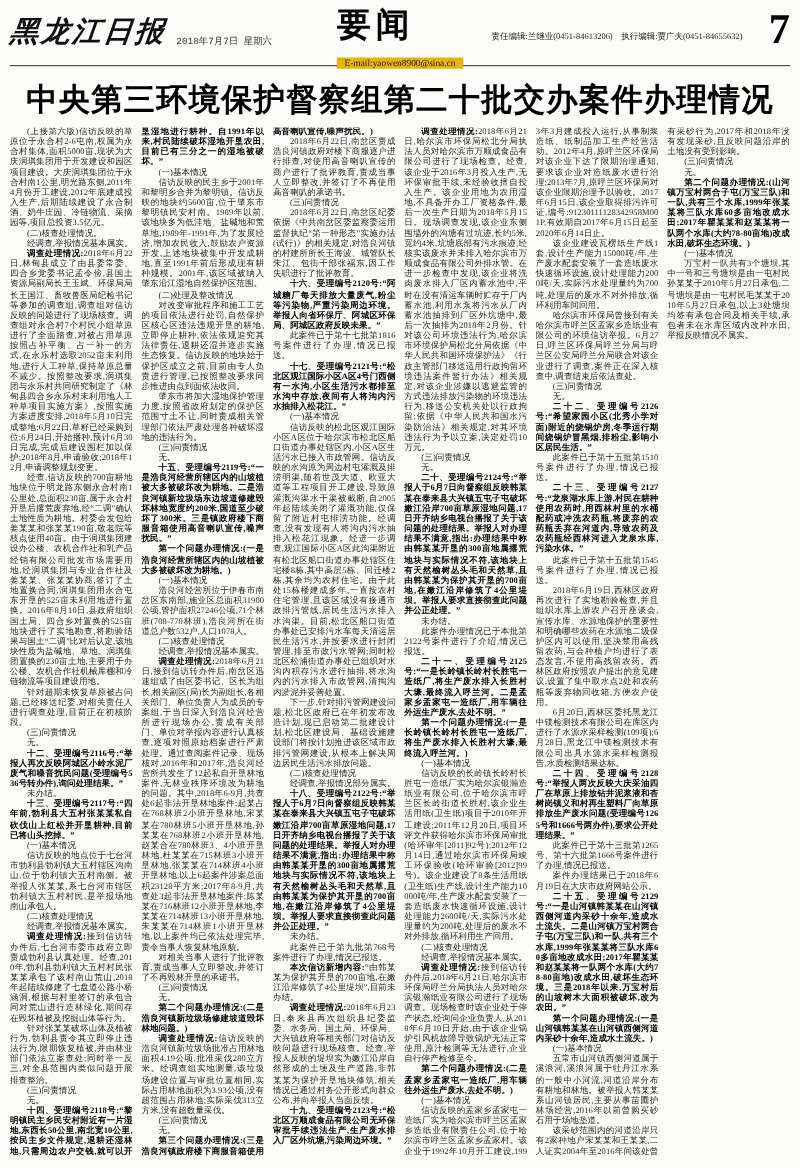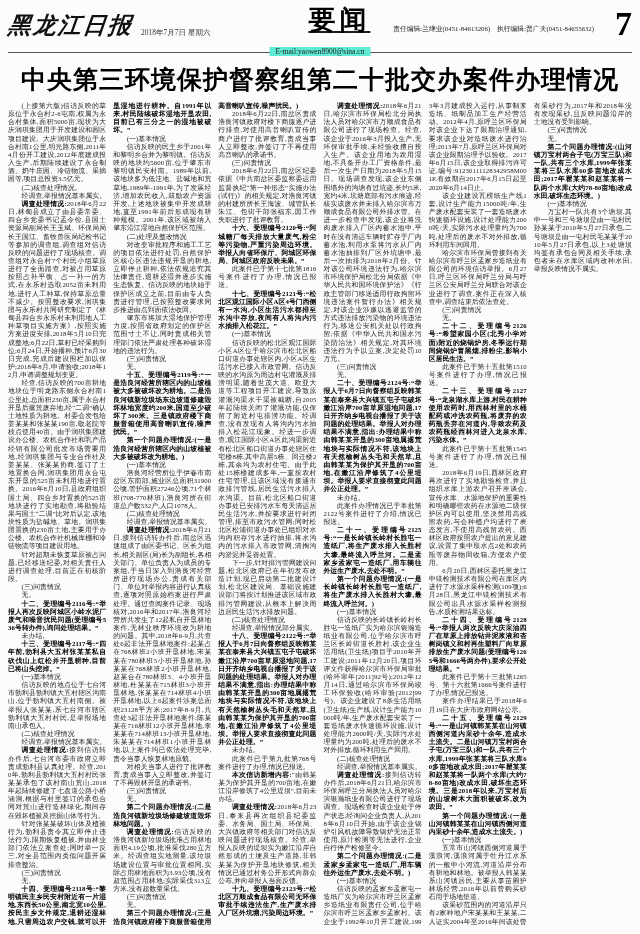--- a/index.html
+++ b/index.html
@@ -11,26 +11,26 @@
   }
   .page{padding:6px 8px 0 8px;}
   
   .hdr{position:relative;height:46px;border-bottom:1px solid #555;}
   .hdr-left{position:absolute;left:0;top:4px;display:flex;align-items:flex-end;gap:8px;}
   .masthead{
     font-size:23px;font-weight:bold;font-style:italic;
     letter-spacing:2px;color:#111;transform:skewX(-6deg);
     font-family:"Liberation Serif",serif;white-space:nowrap;
   }
-  .hdr-date{font-size:7.5px;color:#333;padding-bottom:3px;white-space:nowrap;}
-  .hdr-center{position:absolute;left:50%;top:0;transform:translateX(-50%);text-align:right;text-decoration:underline;}
+  .hdr-date{font-size:7.5px;color:#333;padding-bottom:3px;white-space:nowrap;font-family:Liberation Mono, monospace;}
+  .hdr-center{position:absolute;left:50%;top:0;transform:translateX(-50%);text-align:left;}
   .section-title{font-size:27px;font-weight:900;letter-spacing:4px;line-height:28px;color:#000;
     font-family:"Liberation Sans",sans-serif;}
   .email{
-    font-size:7.5px;color:#222;background:#5eead4;
+    font-size:7.5px;color:#222;background:#eab308;
     position:relative;top:6px;padding:0 6px;display:inline-block;
   }
   .hdr-right{position:absolute;right:38px;top:18px;font-size:6.8px;color:#222;white-space:nowrap;}
   .page-num{
     position:absolute;right:0;top:0;font-size:34px;font-weight:900;line-height:36px;color:#000;
     font-family:"Liberation Serif",serif;
   }
   
   .headline{
     margin:10px 0 6px 0;text-align:center;

